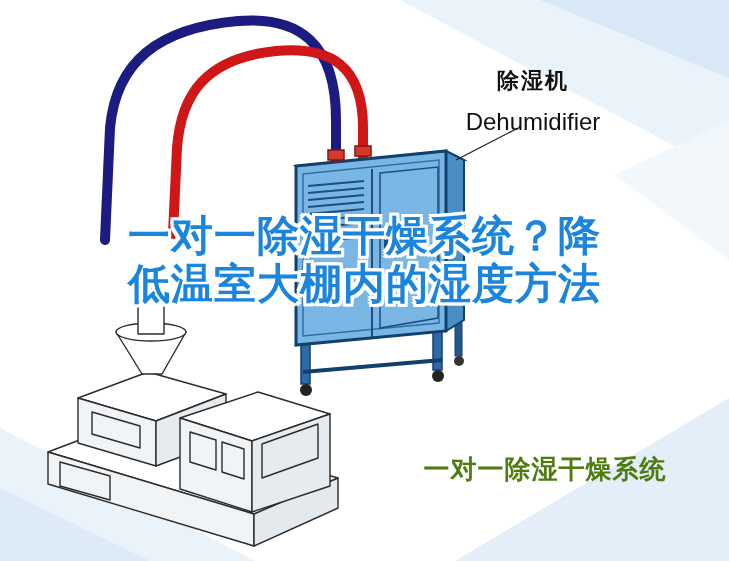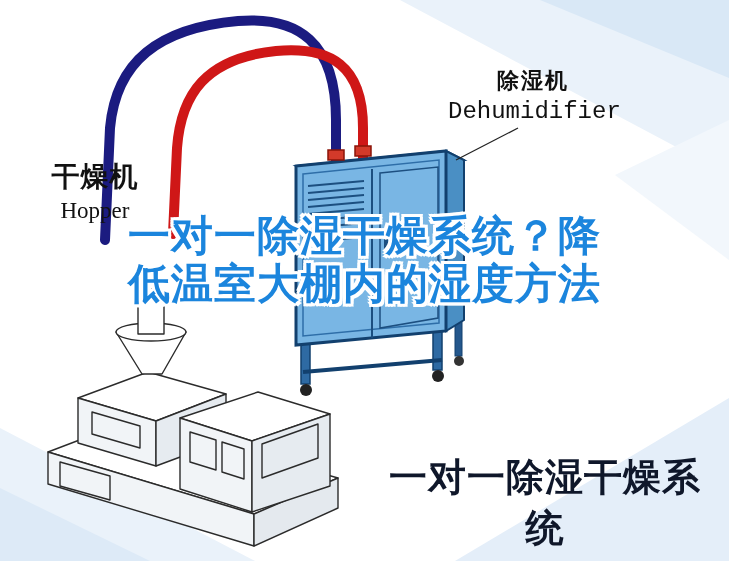--- a/index.html
+++ b/index.html
@@ -12,38 +12,38 @@
   }
   .art{position:absolute;left:0;top:0;width:729px;height:561px;}
   .overlay{position:absolute;z-index:5;}
 
   .hopper-label{left:40px;top:158px;width:110px;text-align:center;}
   .hopper-label .cn{font-size:28px;font-weight:bold;color:#111;letter-spacing:1px;}
   .hopper-label .en{font-family:"Liberation Serif",serif;font-size:23px;color:#111;margin-top:2px;}
 
   .dehumid-label{left:448px;top:66px;width:170px;text-align:center;}
   .dehumid-label .cn{font-size:22px;font-weight:bold;color:#111;letter-spacing:2px;}
-  .dehumid-label .en{font-family:Liberation Mono, monospace;font-size:24px;color:#111;margin-top:2px;}
+  .dehumid-label .en{font-family:Liberation Sans, sans-serif;font-size:24px;color:#111;margin-top:12px;}
 
   .main-title{
     left:30px;right:30px;top:212px;
     text-align:center;
     font-weight:bold;
     font-size:42px;
     line-height:48px;
     color:#1b85dd;
     letter-spacing:1px;
     text-shadow:
       -3px -3px 0 #fff, 3px -3px 0 #fff, -3px 3px 0 #fff, 3px 3px 0 #fff,
       0 -3px 0 #fff, 0 3px 0 #fff, -3px 0 0 #fff, 3px 0 0 #fff,
       -2px -2px 0 #fff, 2px 2px 0 #fff;
   }
 
   .bottom-caption{left:385px;top:452px;width:320px;text-align:center;}
-  .bottom-caption .cn{font-size:38px;font-weight:bold;color:#0f172a;letter-spacing:1px;}
+  .bottom-caption .cn{font-size:26px;font-weight:bold;color:#4d7c0f;letter-spacing:1px;}
   .bottom-caption .en{font-family:"Liberation Serif",serif;font-size:24px;color:#111;margin-top:5px;}
 </style>
 </head>
 <body>
 
 <div class="canvas">
 
   <svg class="art" viewBox="0 0 729 561">
 
     <g>
@@ -123,24 +123,20 @@
       <polygon points="180,418 252,441 252,512 180,489" fill="#f1f4f7"></polygon>
       <polygon points="252,441 330,414 330,486 252,512" fill="#e6ebf0"></polygon>
       <polygon points="190,432 216,440 216,470 190,462" fill="none"></polygon>
       <polygon points="222,442 244,449 244,479 222,472" fill="none"></polygon>
       <polygon points="262,444 318,424 318,458 262,478" fill="none"></polygon>
 
       <polygon points="60,462 110,476 110,500 60,486" fill="none"></polygon>
     </g>
   </svg>
 
-  <div class="overlay hopper-label">
-    <div class="cn">干燥机</div>
-    <div class="en">Hopper</div>
-  </div>
 
   <div class="overlay dehumid-label">
     <div class="cn">除湿机</div>
     <div class="en">Dehumidifier</div>
   </div>
 
   <div class="overlay main-title">
     <div>一对一除湿干燥系统？降</div>
     <div>低温室大棚内的湿度方法</div>
   </div>

